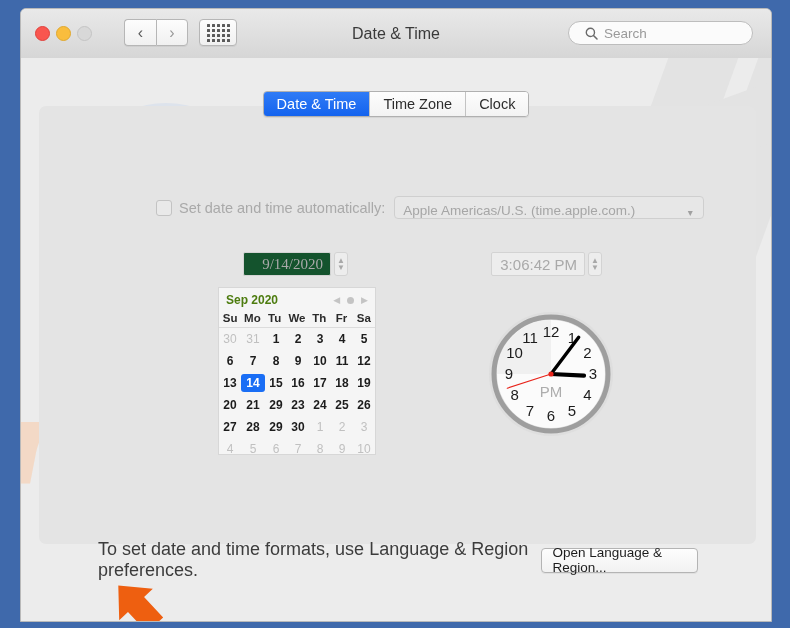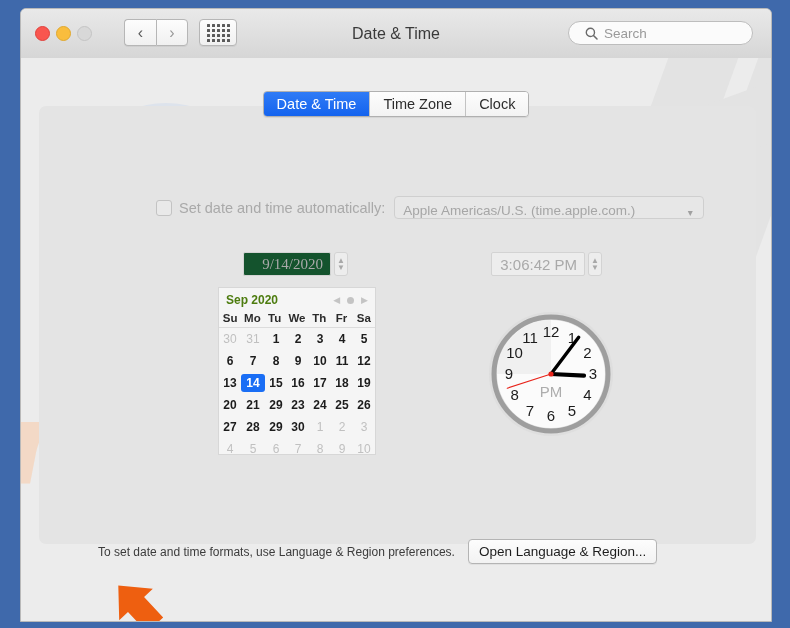--- a/index.html
+++ b/index.html
@@ -125,21 +125,21 @@
   #cal-grid span.sel{color:#fff;}
   #cal-grid span.sel b{background:#1a6ef5;border-radius:3px;display:flex;
     align-items:center;justify-content:center;width:24px;height:18px;font-weight:700;}
   
   #clock{position:absolute;left:465px;top:251px;width:130px;height:130px;}
   
   #note{
     position:absolute;left:77px;top:481px;width:600px;
     display:flex;align-items:center;
   }
-  #note-text{font-size:12px;color:#3c3c3c;}
+  #note-text{font-size:18px;color:#3c3c3c;}
   #lang-btn{
     margin-left:13px;height:23px;padding:0 10px;
     background:linear-gradient(#fdfdfd,#f2f2f2);border:1px solid #b4b4b4;
     border-radius:4px;font-size:13.5px;color:#1d1d1d;
     display:flex;align-items:center;box-shadow:0 1px 0 rgba(0,0,0,.05);
   }
   
   #lock-row{position:absolute;left:38px;top:563px;display:flex;align-items:center;}
   
   #arrow{position:absolute;left:72px;top:521px;width:80px;height:62px;}

